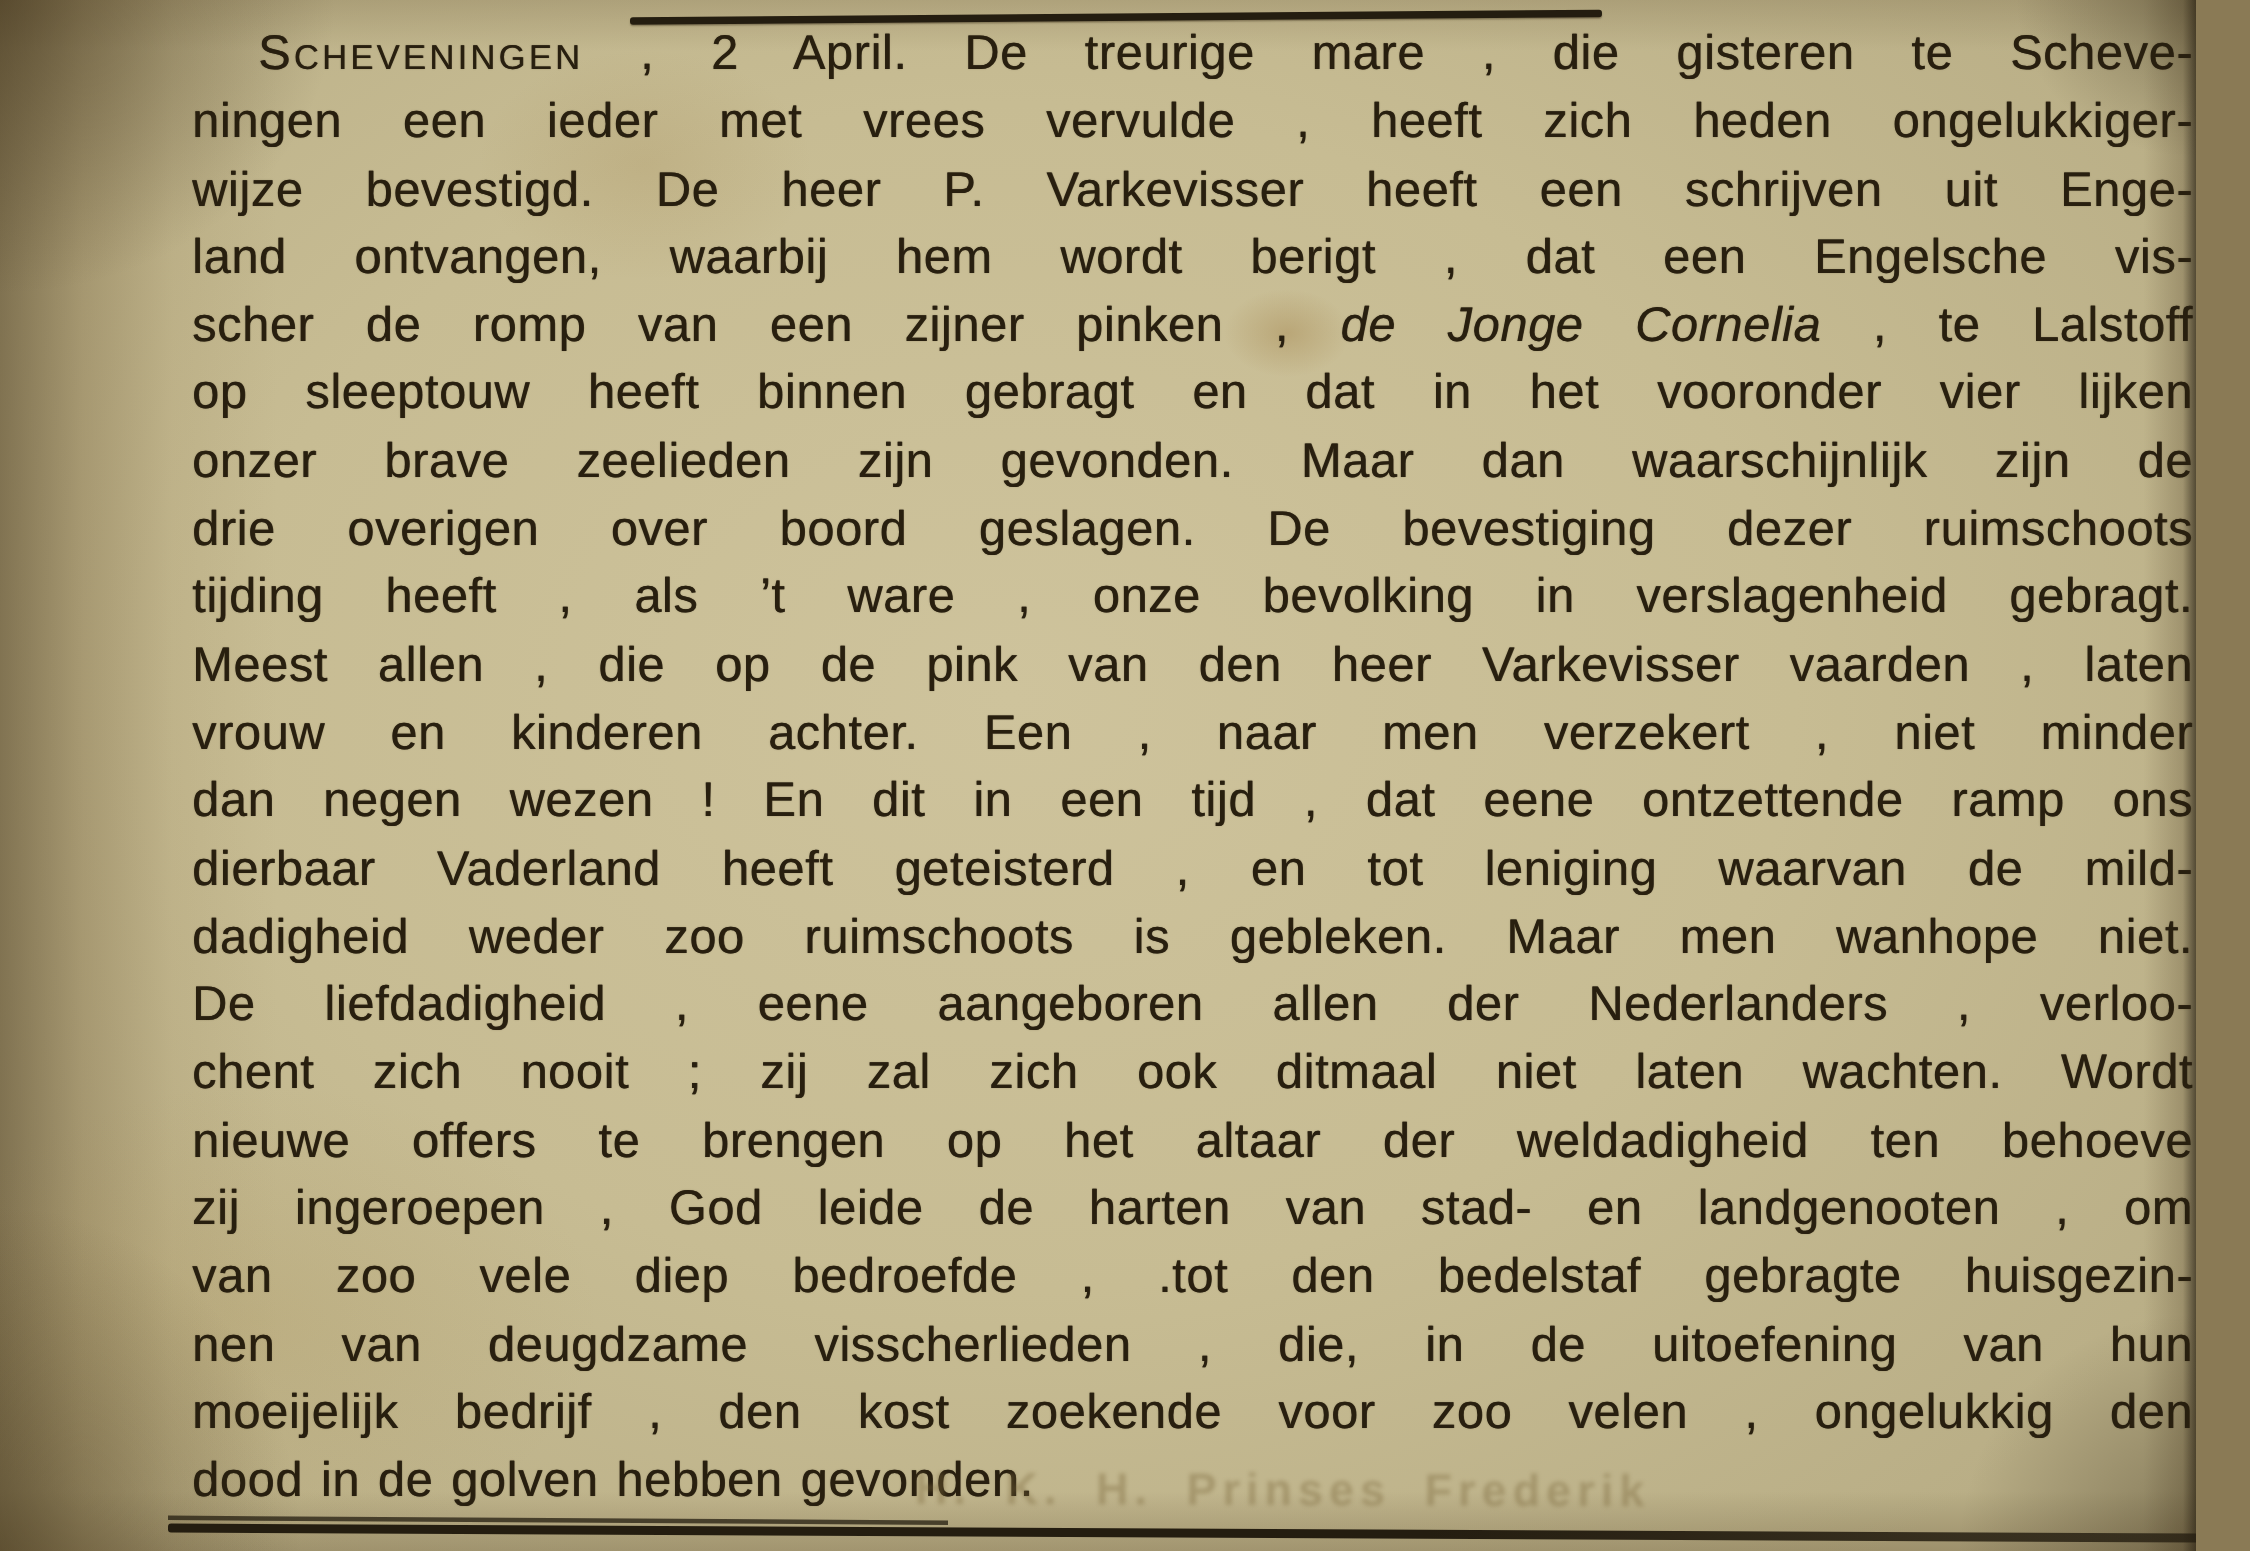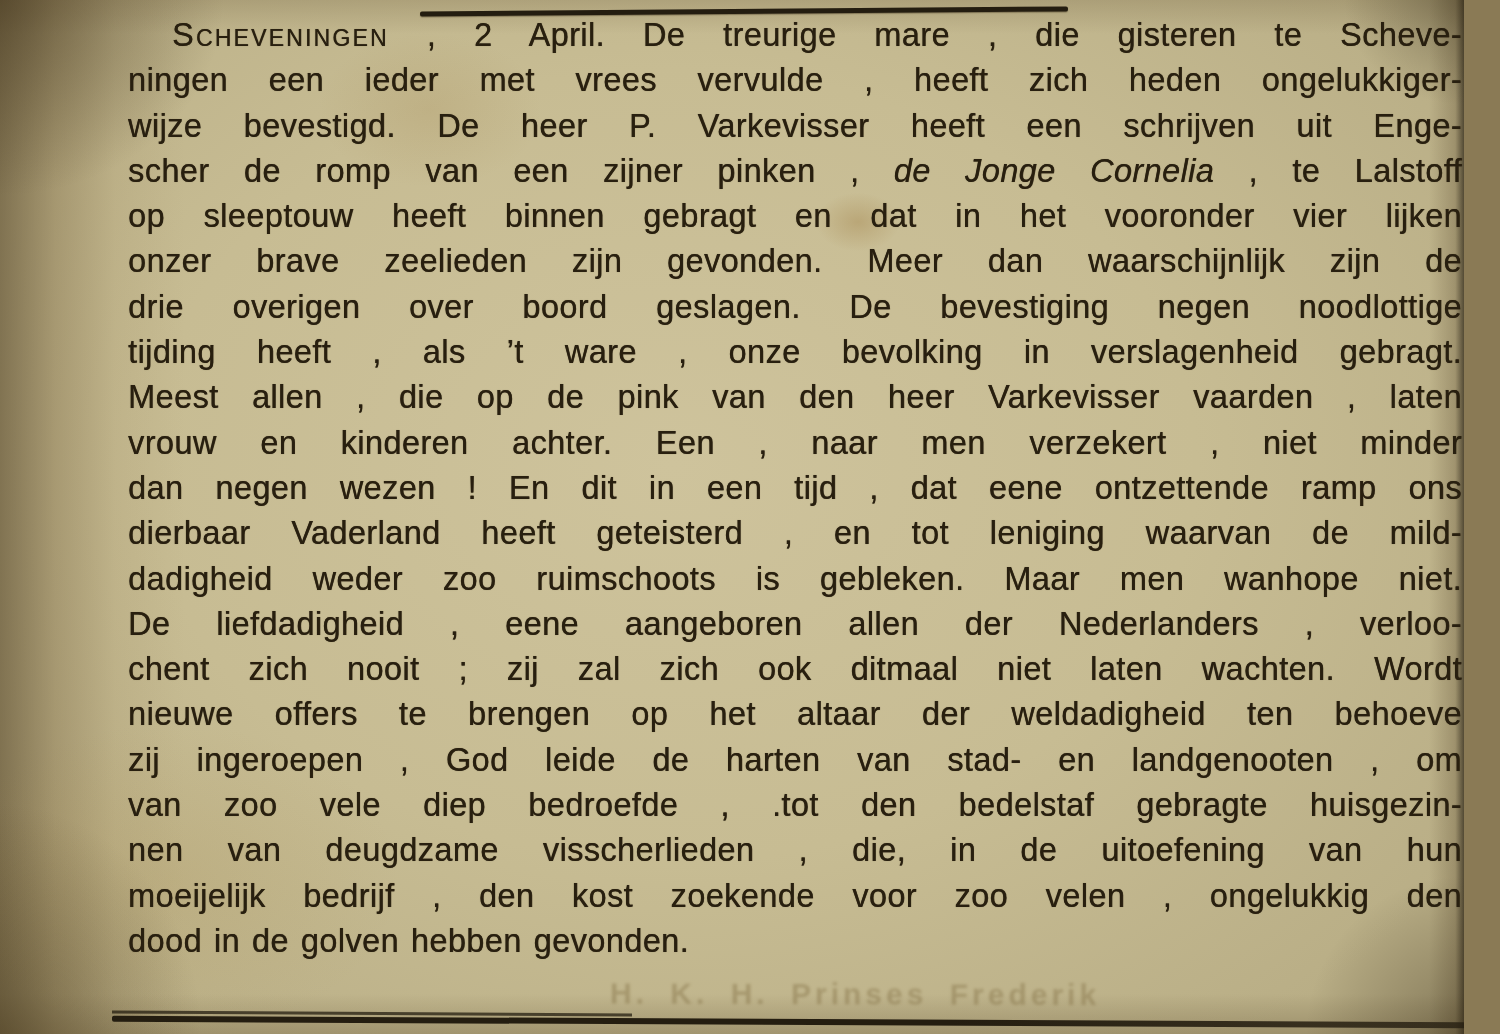--- a/index.html
+++ b/index.html
@@ -85,24 +85,25 @@
 
 <div class="page">
 
   <div class="rule-top"></div>
   <div class="rule-right"></div>
 
   <div class="article" id="article">
       <div class="line indent"><span class="seg-smallcaps">Scheveningen</span><span class="seg-normal"> , 2 April. De treurige mare , die gisteren te Scheve-</span></div>
       <div class="line"><span class="seg-normal">ningen een ieder met vrees vervulde , heeft zich heden ongelukkiger-</span></div>
       <div class="line"><span class="seg-normal">wijze bevestigd. De heer P. Varkevisser heeft een schrijven uit Enge-</span></div>
+      <div class="line"><span class="seg-normal">land ontvangen, waarbij hem wordt berigt , dat een Engelsche vis-</span></div>
       <div class="line"><span class="seg-normal">scher de romp van een zijner pinken , </span><span class="seg-italic">de Jonge Cornelia</span><span class="seg-normal"> , te Lalstoff</span></div>
       <div class="line"><span class="seg-normal">op sleeptouw heeft binnen gebragt en dat in het vooronder vier lijken</span></div>
-      <div class="line"><span class="seg-normal">onzer brave zeelieden zijn gevonden. Meer dan waarschijnlijk zijn de</span></div>
-      <div class="line"><span class="seg-normal">drie overigen over boord geslagen. De bevestiging negen noodlottige</span></div>
+      <div class="line"><span class="seg-normal">onzer brave zeelieden zijn gevonden. Maar dan waarschijnlijk zijn de</span></div>
+      <div class="line"><span class="seg-normal">drie overigen over boord geslagen. De bevestiging dezer ruimschoots</span></div>
       <div class="line"><span class="seg-normal">tijding heeft , als ’t ware , onze bevolking in verslagenheid gebragt.</span></div>
       <div class="line"><span class="seg-normal">Meest allen , die op de pink van den heer Varkevisser vaarden , laten</span></div>
       <div class="line"><span class="seg-normal">vrouw en kinderen achter. Een , naar men verzekert , niet minder</span></div>
       <div class="line"><span class="seg-normal">dan negen wezen ! En dit in een tijd , dat eene ontzettende ramp ons</span></div>
       <div class="line"><span class="seg-normal">dierbaar Vaderland heeft geteisterd , en tot leniging waarvan de mild-</span></div>
       <div class="line"><span class="seg-normal">dadigheid weder zoo ruimschoots is gebleken. Maar men wanhope niet.</span></div>
       <div class="line"><span class="seg-normal">De liefdadigheid , eene aangeboren allen der Nederlanders , verloo-</span></div>
       <div class="line"><span class="seg-normal">chent zich nooit ; zij zal zich ook ditmaal niet laten wachten. Wordt</span></div>
       <div class="line"><span class="seg-normal">nieuwe offers te brengen op het altaar der weldadigheid ten behoeve</span></div>
       <div class="line"><span class="seg-normal">zij ingeroepen , God leide de harten van stad- en landgenooten , om</span></div>

